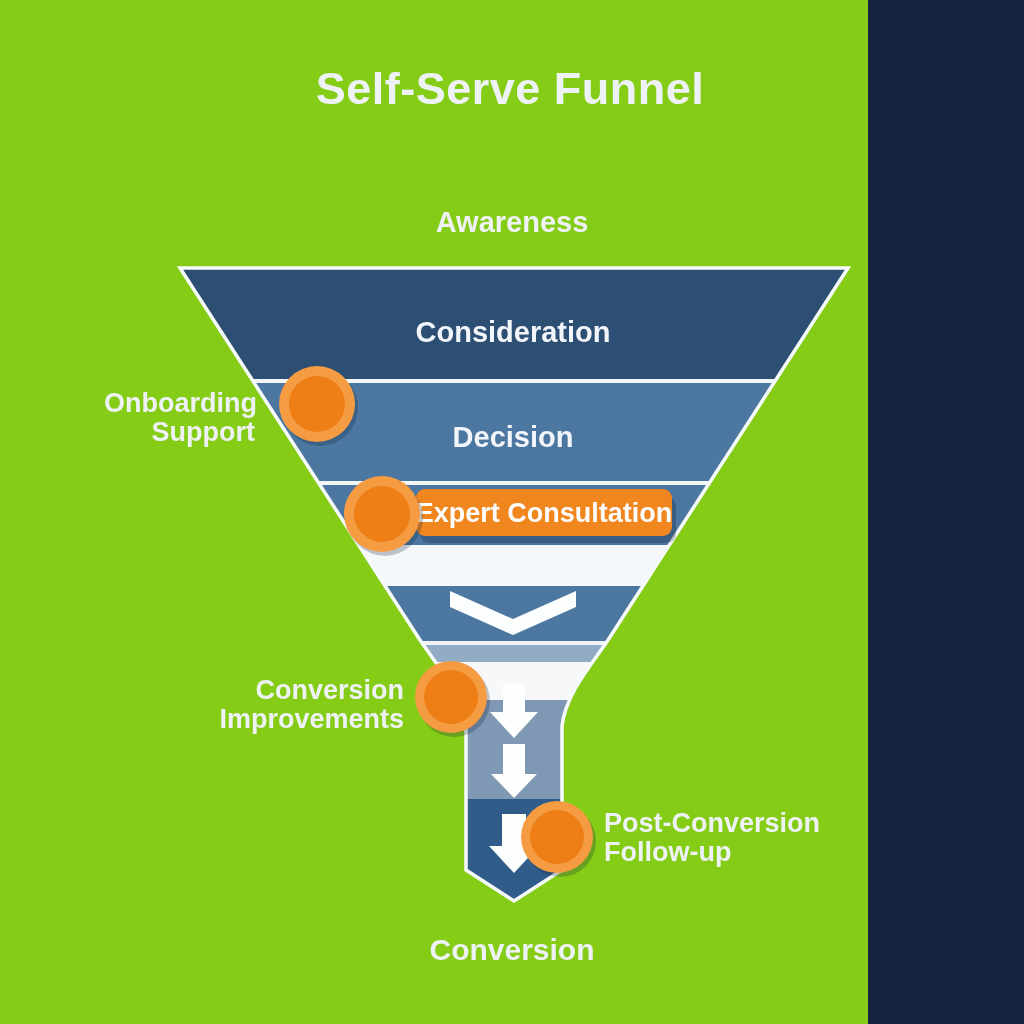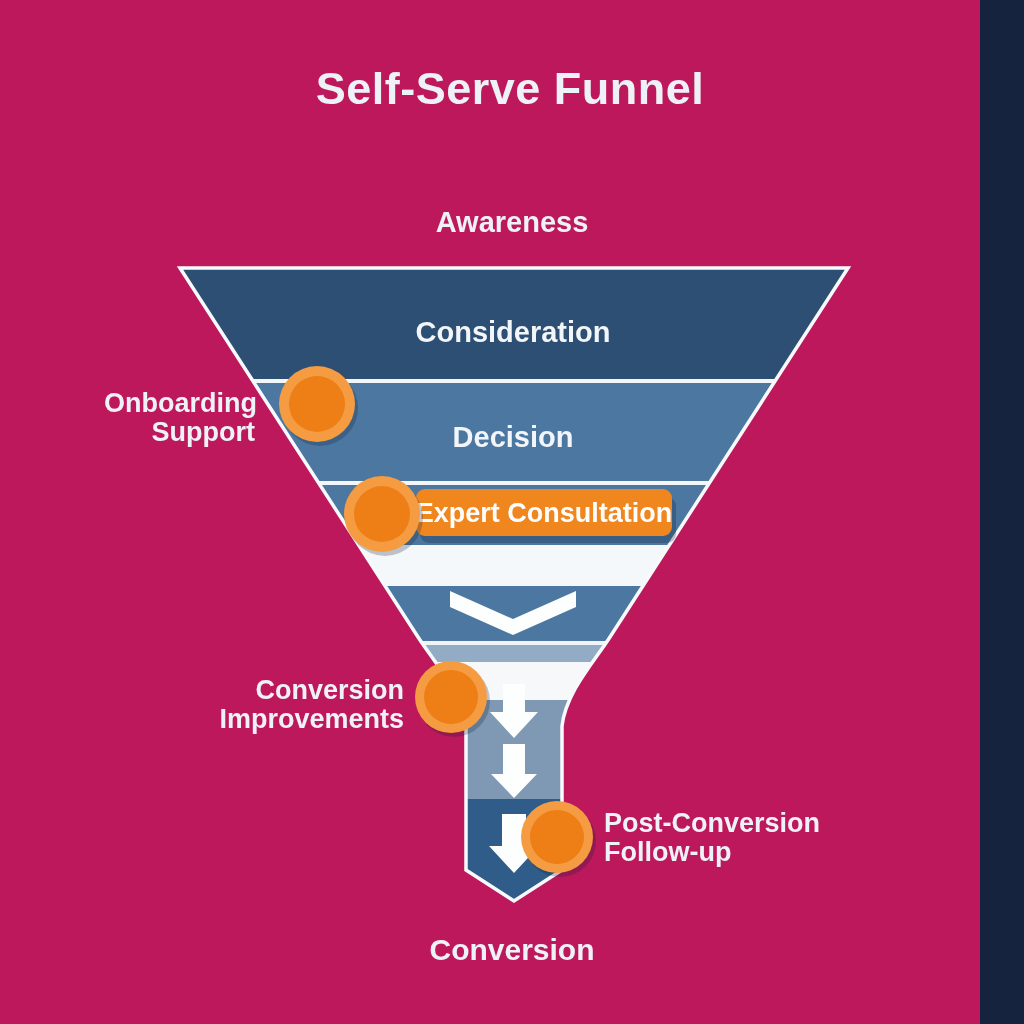--- a/index.html
+++ b/index.html
@@ -6,23 +6,23 @@
     margin: 0;
     padding: 0;
     background: #16233e;
     width: 1024px;
     height: 1024px;
     overflow: hidden;
     font-family: "Liberation Sans", sans-serif;
   }
   .canvas {
     position: relative;
-    width: 980px;
+    width: 868px;
     height: 1024px;
-    background: #be185d;
+    background: #84cc16;
     text-decoration: underline;
   }
   svg { display: block; width: 1024px; height: 1024px; }
 
   .title-text {
     font-size: 45px;
     font-weight: 700;
     fill: #eef2f6;
     letter-spacing: 0.5px;
   }

